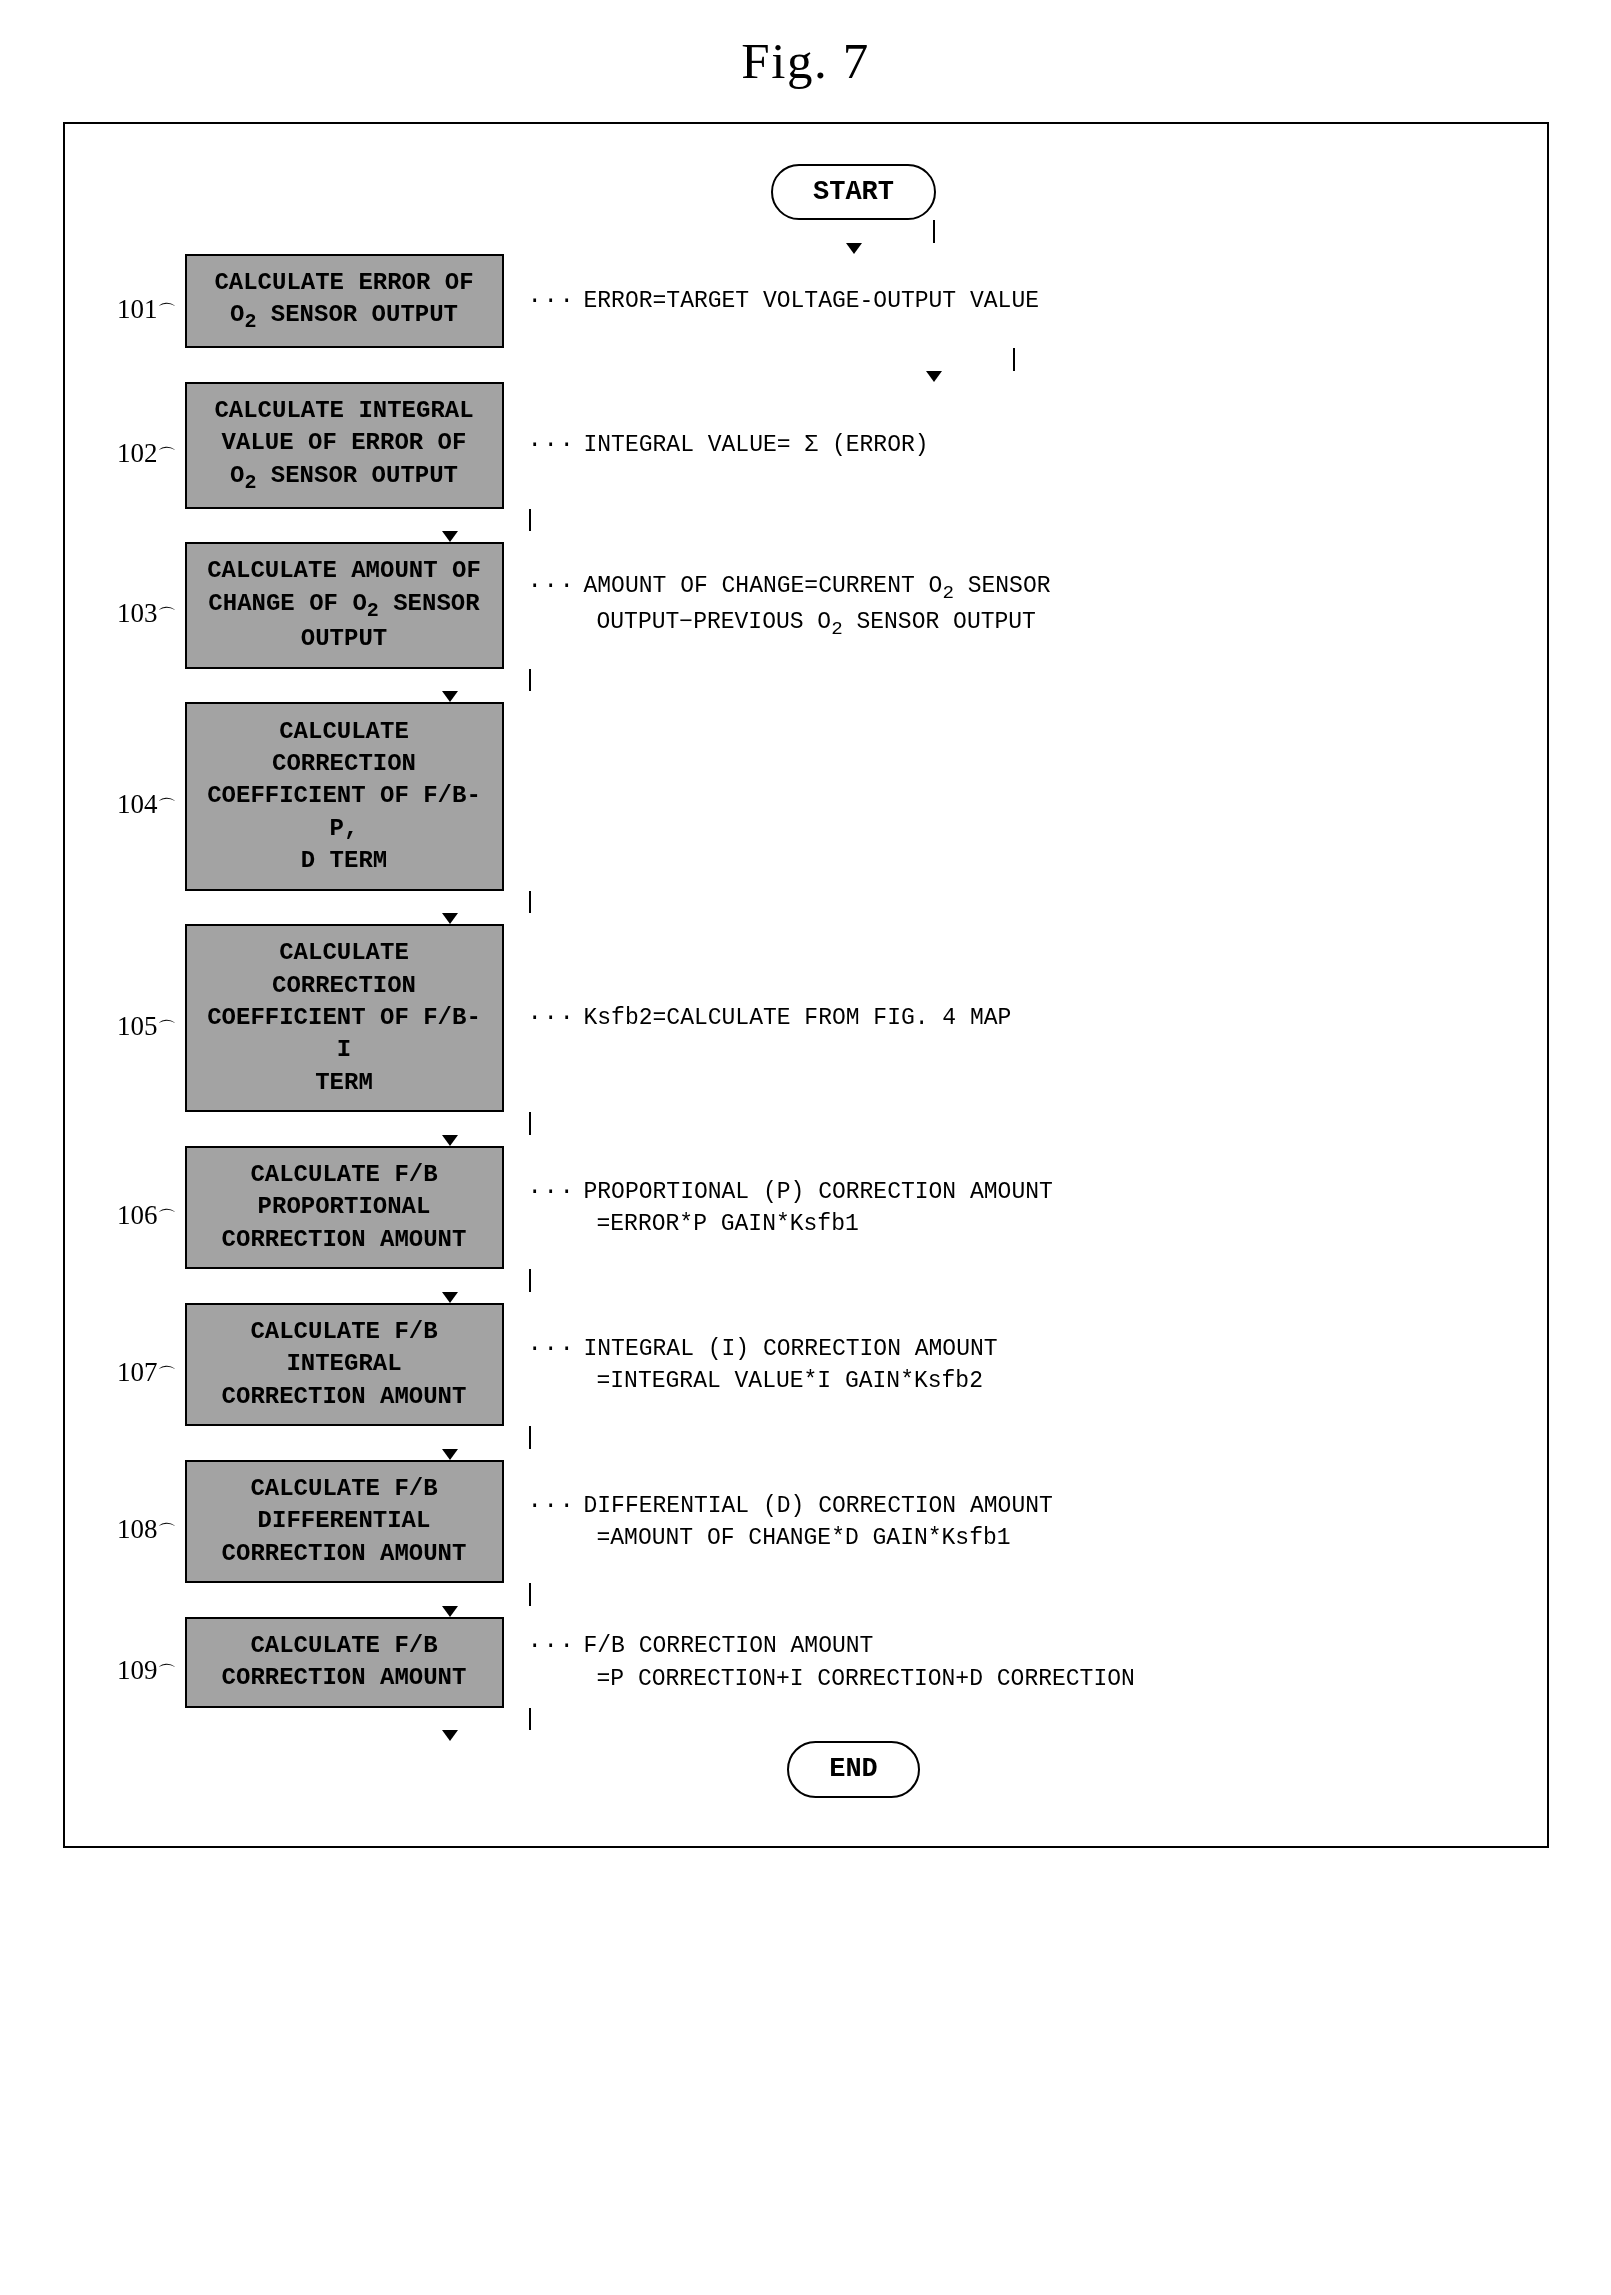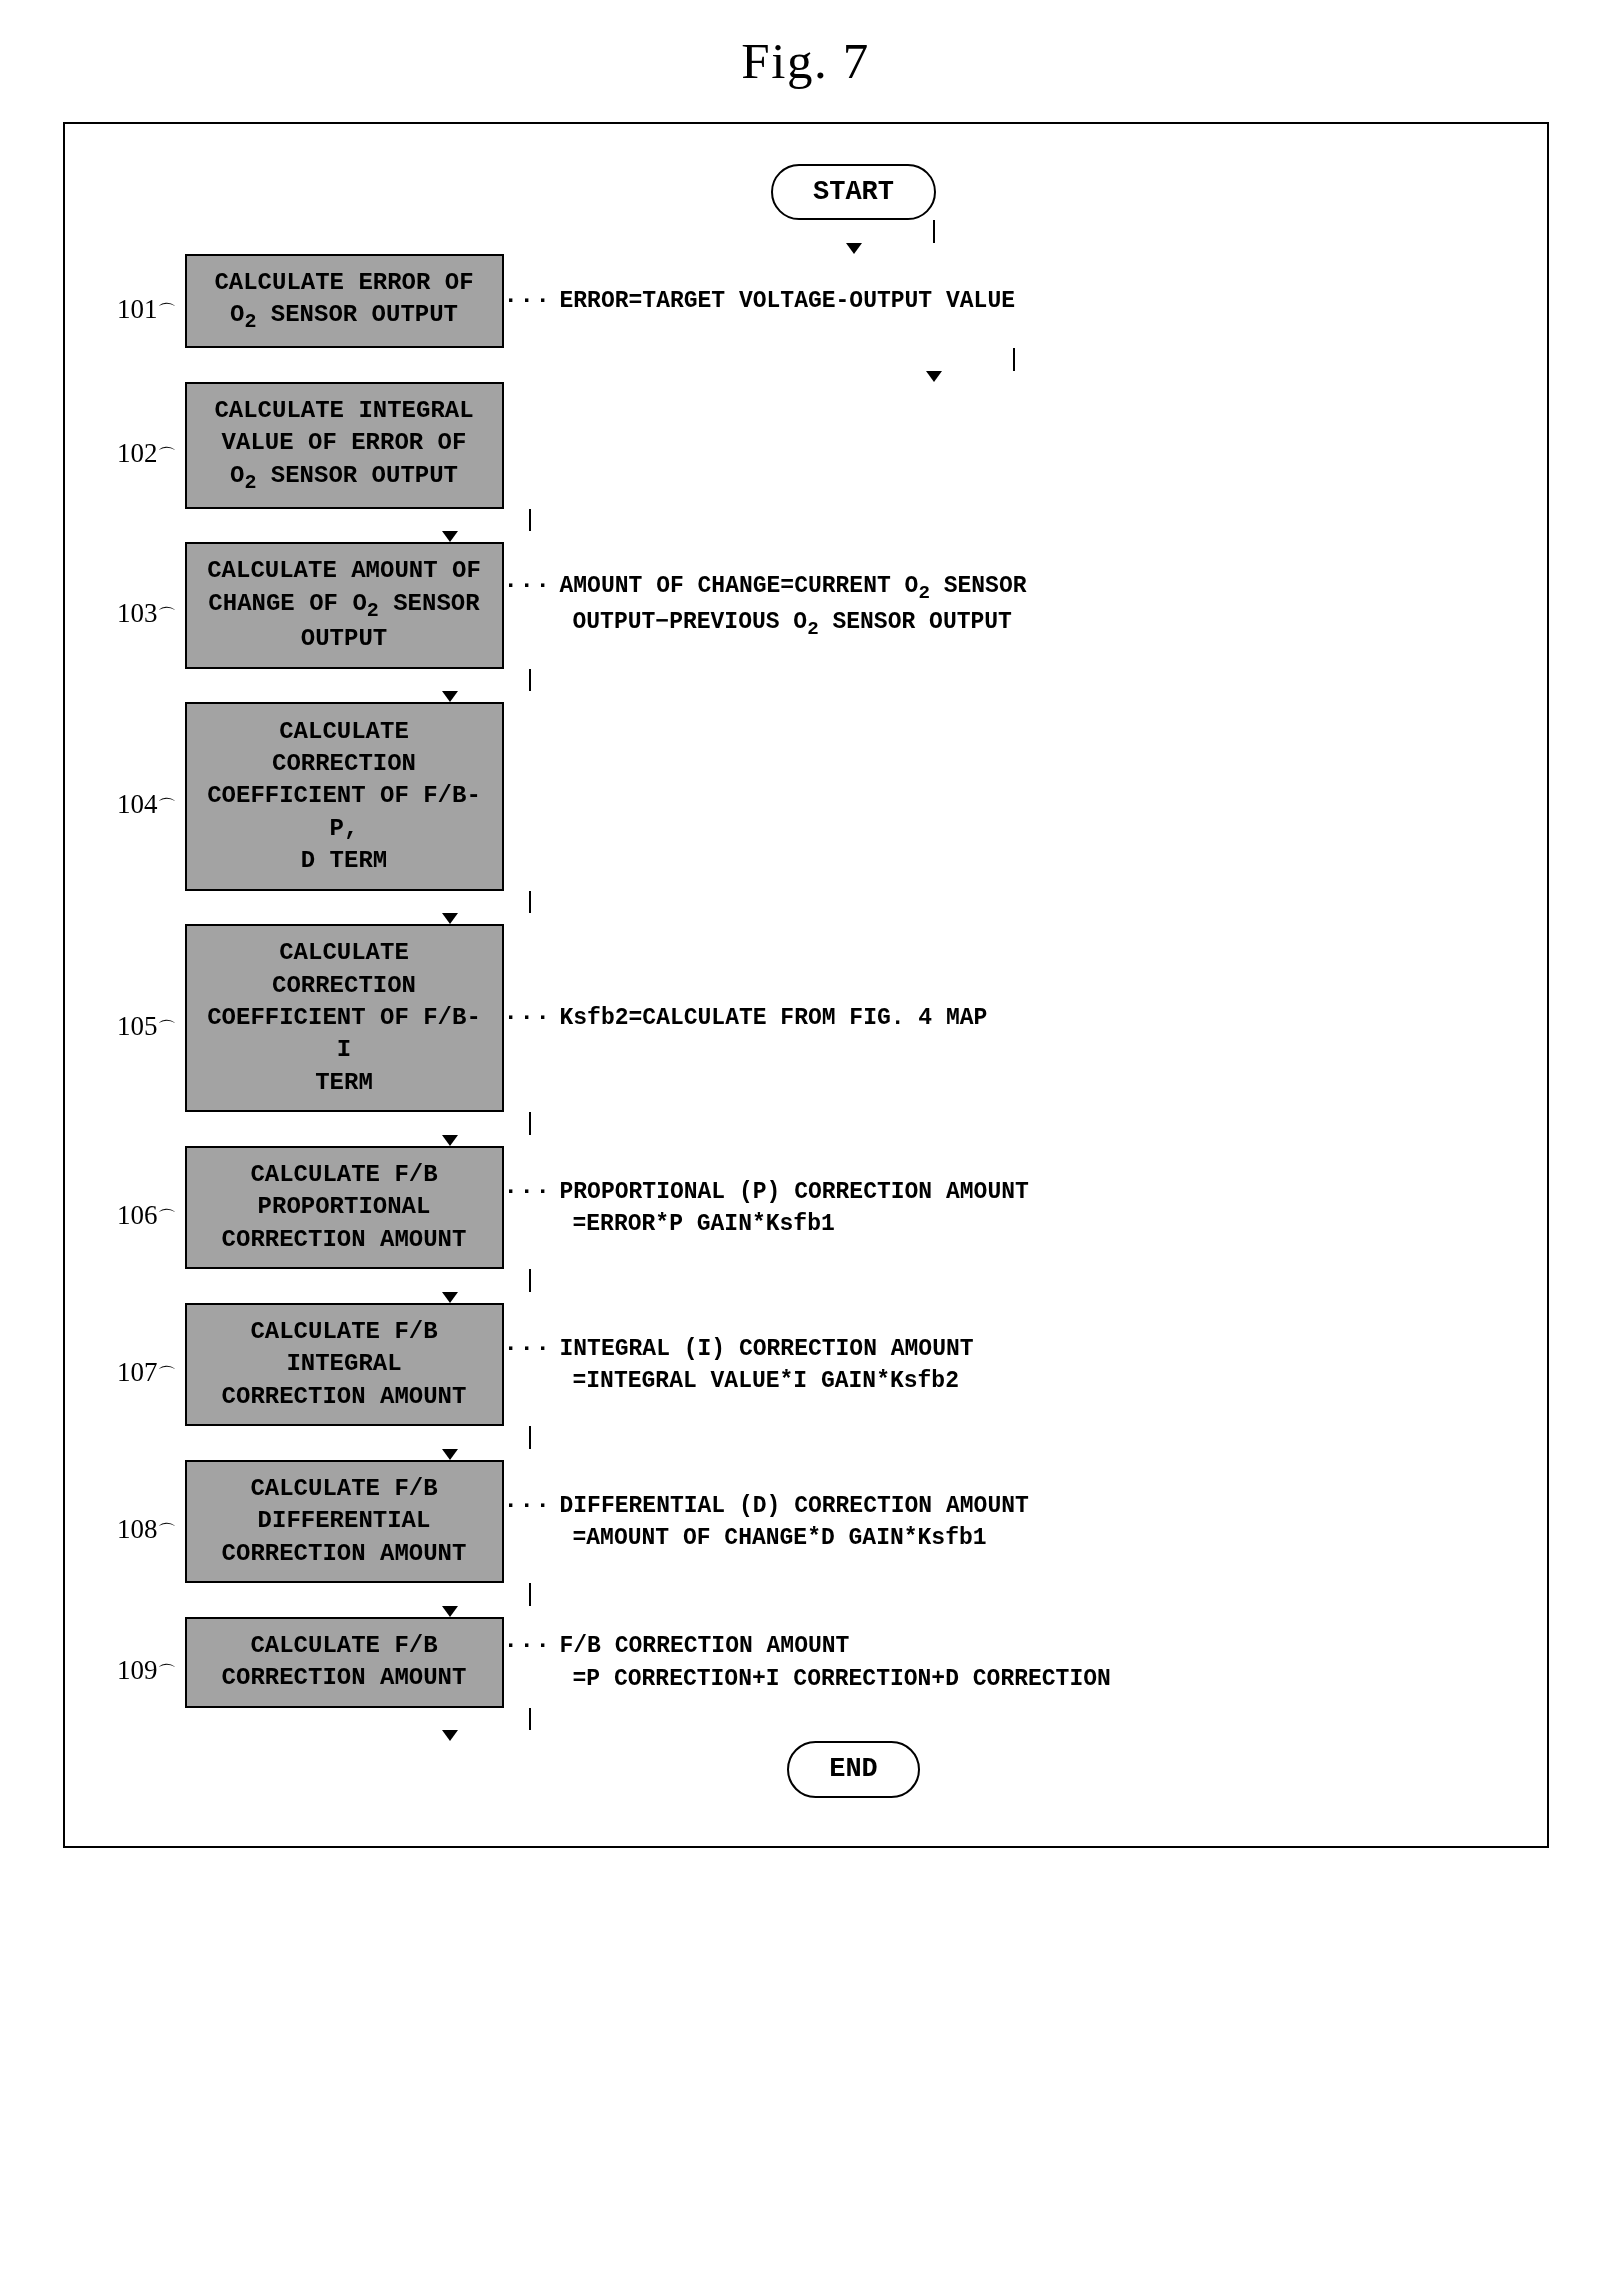--- a/index.html
+++ b/index.html
@@ -56,23 +56,23 @@
       text-align: center;
       padding: 11.2px 14.4px;
       width: 319px;
       flex-shrink: 0;
       line-height: 1.35;
       background: #a3a3a3;
     }
     .annotation {
       font-size: 23px;
       font-family: 'Courier New', Courier, monospace;
+      margin-left: 24px;
       line-height: 1.4;
       flex: 1;
-      font-weight: bold;
     }
     .dots {
       font-size: 24px;
       margin-right: 8px;
       letter-spacing: 1.6px;
     }
     .v-line {
       width: 2px;
       background: #000;
       margin-left: 160px; 
@@ -138,20 +138,23 @@
         <div class="v-line v-line-short"></div>
         <div class="arrow-down"></div>
       </div>
     </div>
 
     <div class="flow-row">
       <div class="step-label">102<span style="font-size:0.7em;">⌒</span></div>
       <div class="box">
         CALCULATE INTEGRAL<br>VALUE OF ERROR OF<br>O<sub>2</sub> SENSOR OUTPUT
       </div>
+      <div class="annotation">
+        <span class="dots">···</span>INTEGRAL VALUE= Σ (ERROR)
+      </div>
     </div>
 
     <div style="display:flex;width:100%;padding-left:96px;">
       <div style="display:flex;flex-direction:column;align-items:center;margin-left:160px;">
         <div class="v-line v-line-short"></div>
         <div class="arrow-down"></div>
       </div>
     </div>
 
     <div class="flow-row">

